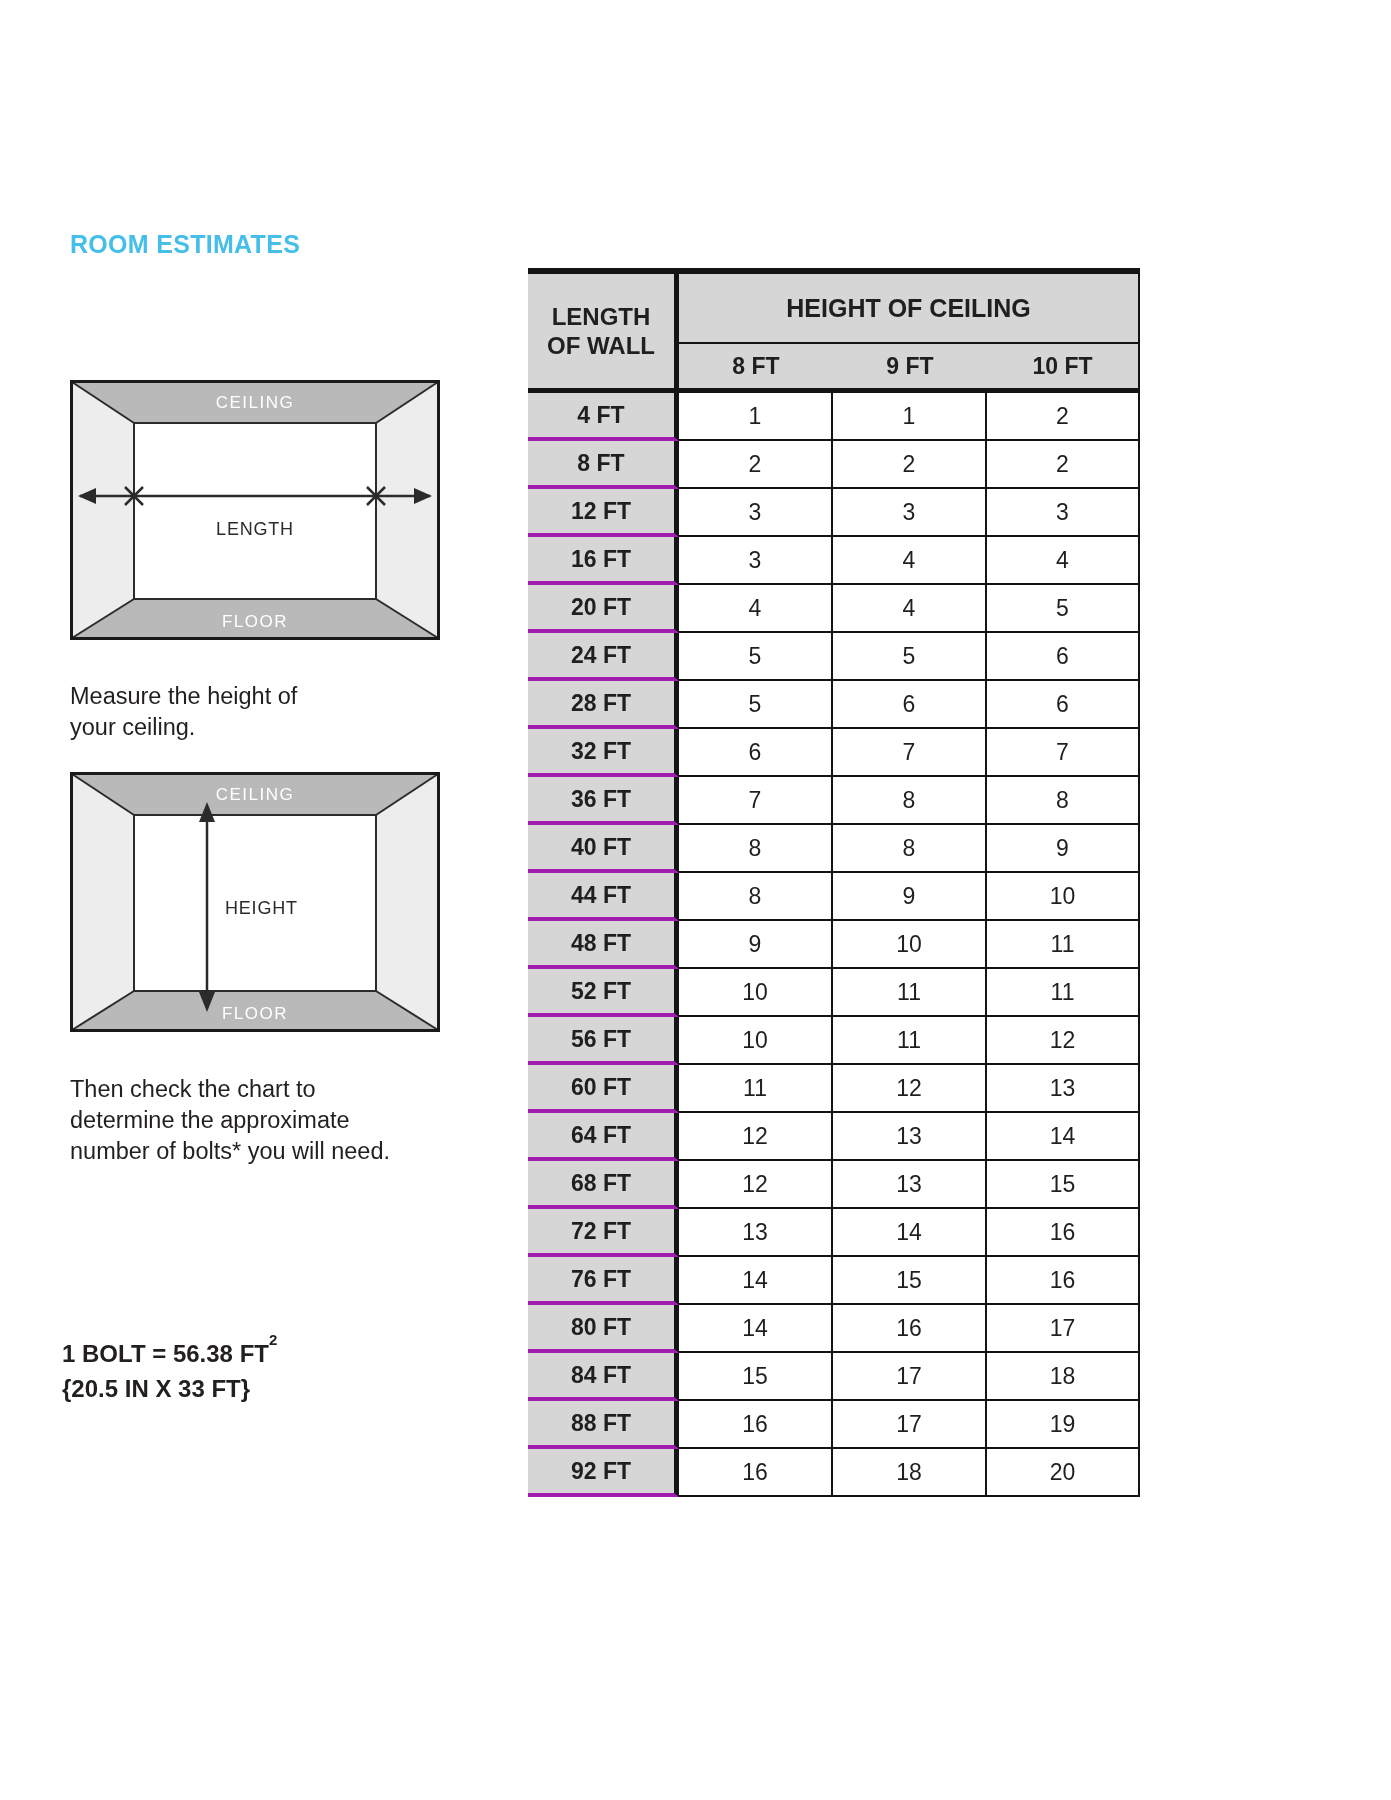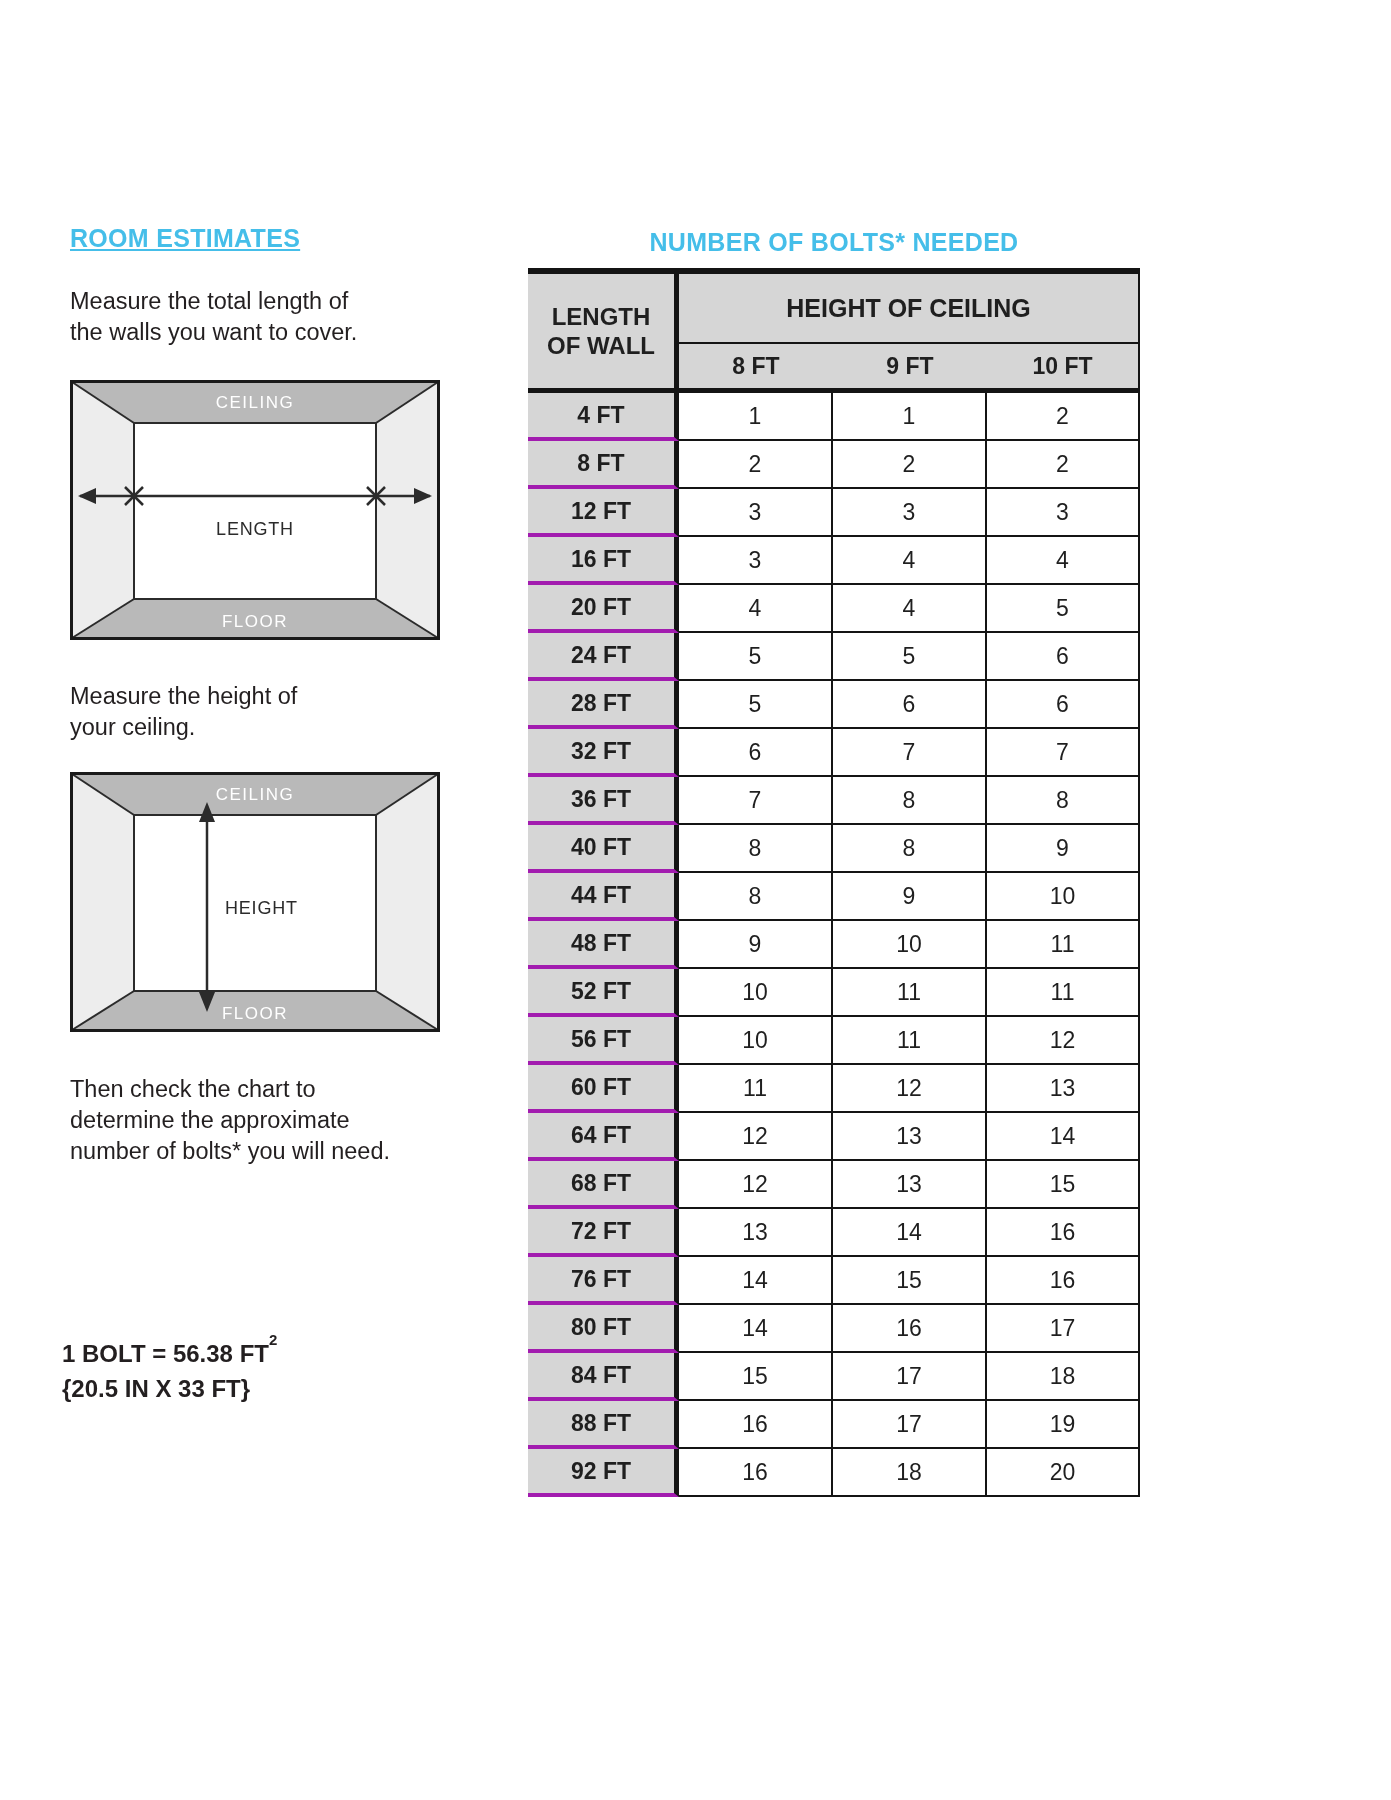--- a/index.html
+++ b/index.html
@@ -8,21 +8,21 @@
     position:relative; width:1391px; height:1800px; background:#ffffff;
     font-family:"Liberation Sans", sans-serif; color:#231f20; overflow:hidden;
   }
   .title {
     position:absolute; left:69px; top:55px;
     font-size:47px; font-weight:700; letter-spacing:0.5px; color:#45bee9;
   }
   .sec-head {
     position:absolute; font-size:25px; font-weight:700; letter-spacing:0.3px; color:#45bee9;
   }
-  .room-head  { left:70px;  top:224px;text-decoration:underline; }
+  .room-head  { left:70px;  top:230px; }
   .table-head { left:528px; top:228px; width:612px; text-align:center; }
 
   .text-block { position:absolute; left:70px; font-size:23.5px; line-height:31px; color:#231f20; }
   .step1 { top:286px; }
   .step2 { top:681px; }
   .step3 { top:1074px; }
 
   .diagram { position:absolute; left:70px; }
   .diagram-length { top:380px; }
   .diagram-height { top:772px; }
@@ -79,24 +79,20 @@
   }
 </style>
 </head>
 <body>
 
 <div class="page">
 
 
   <h2 class="sec-head room-head">ROOM ESTIMATES</h2>
 
-  <div class="text-block step1">
-    <div>Measure the total length of</div>
-    <div>the walls you want to cover.</div>
-  </div>
 
   <svg class="diagram diagram-length" width="370" height="260" viewBox="0 0 370 260">
     <rect x="0" y="0" width="370" height="260" fill="#ffffff"></rect>
     <polygon points="2,2 368,2 306,43 64,43" fill="#b9b9b9"></polygon>
     <polygon points="64,219 306,219 368,258 2,258" fill="#b9b9b9"></polygon>
     <polygon points="2,2 64,43 64,219 2,258" fill="#ededed"></polygon>
     <polygon points="368,2 306,43 306,219 368,258" fill="#ededed"></polygon>
     <g stroke="#2b2b2b" stroke-width="2">
       <line x1="2" y1="2" x2="64" y2="43"></line>
       <line x1="368" y1="2" x2="306" y2="43"></line>
@@ -153,21 +149,20 @@
     <div>determine the approximate</div>
     <div>number of bolts* you will need.</div>
   </div>
 
 
   <div class="bolt-info">
     <div><span>1 BOLT = 56.38 FT</span><sup>2</sup></div>
     <div>{20.5 IN X 33 FT}</div>
   </div>
 
-  <h2 class="sec-head table-head">NUMBER OF BOLTS* NEEDED</h2>
 
   <table class="bolts">
     <colgroup>
       <col class="c0">
         <col class="c1">
         <col class="c2">
         <col class="c3">
     </colgroup>
     <thead>
       <tr>

